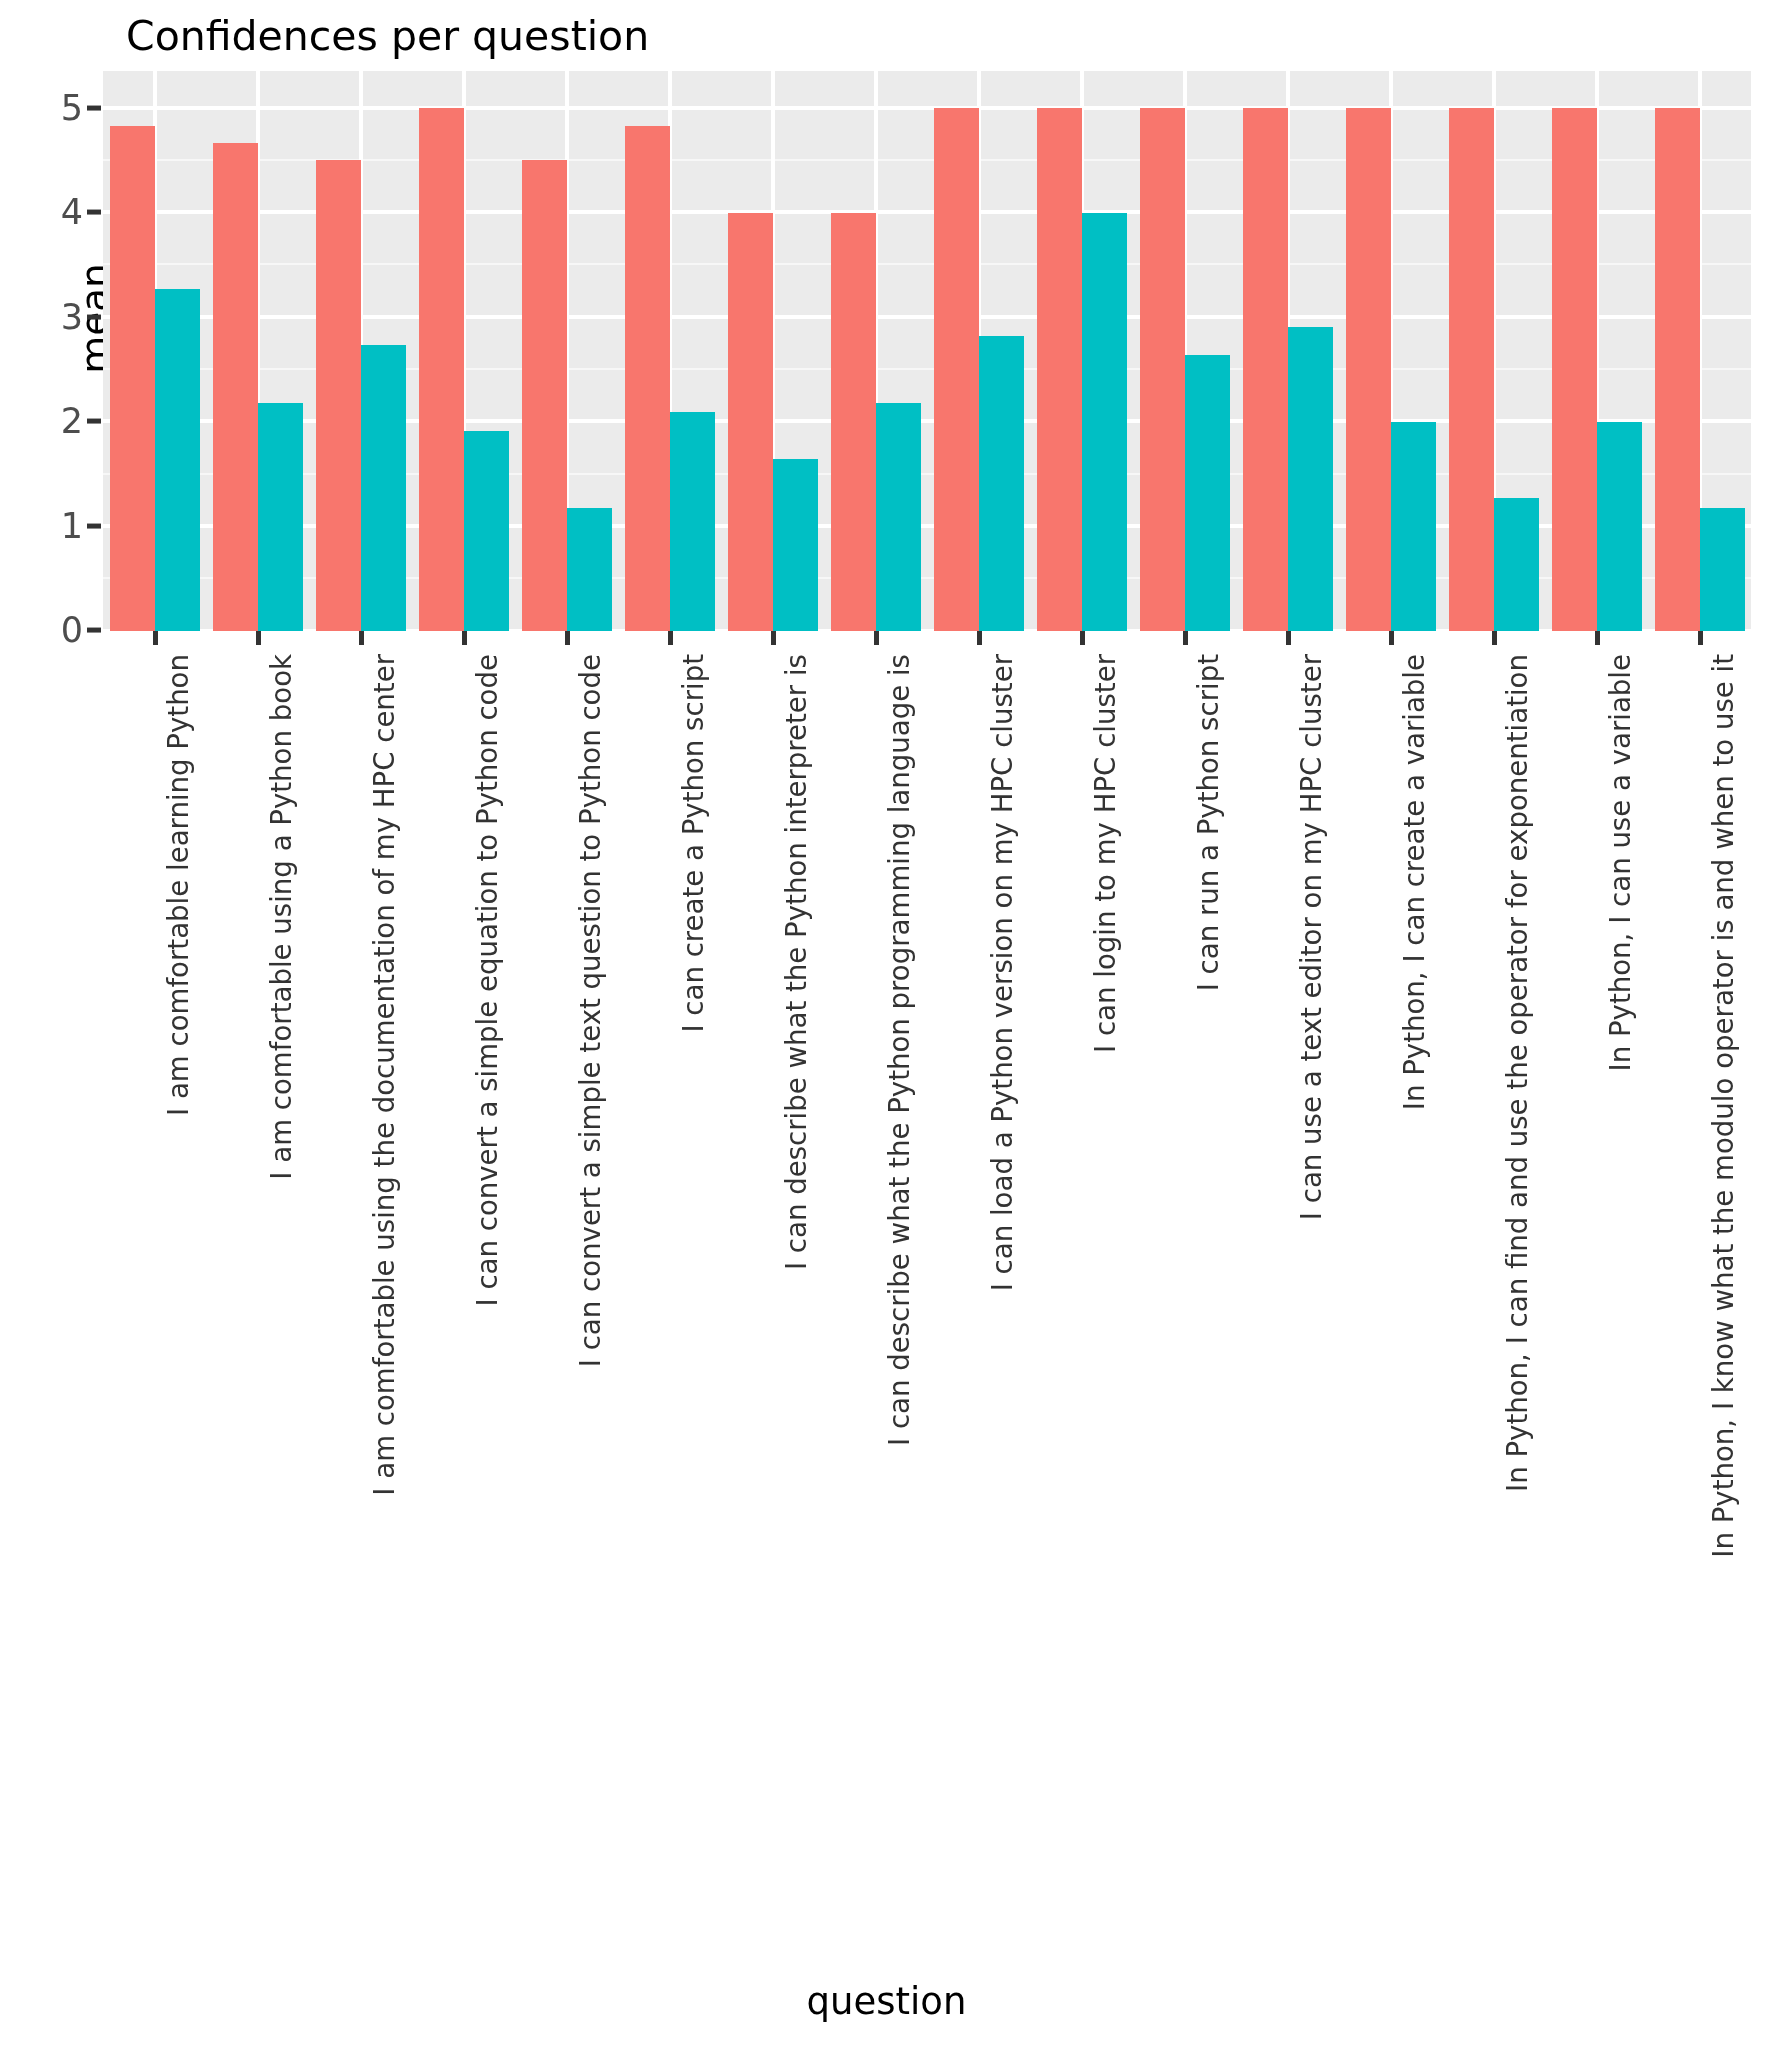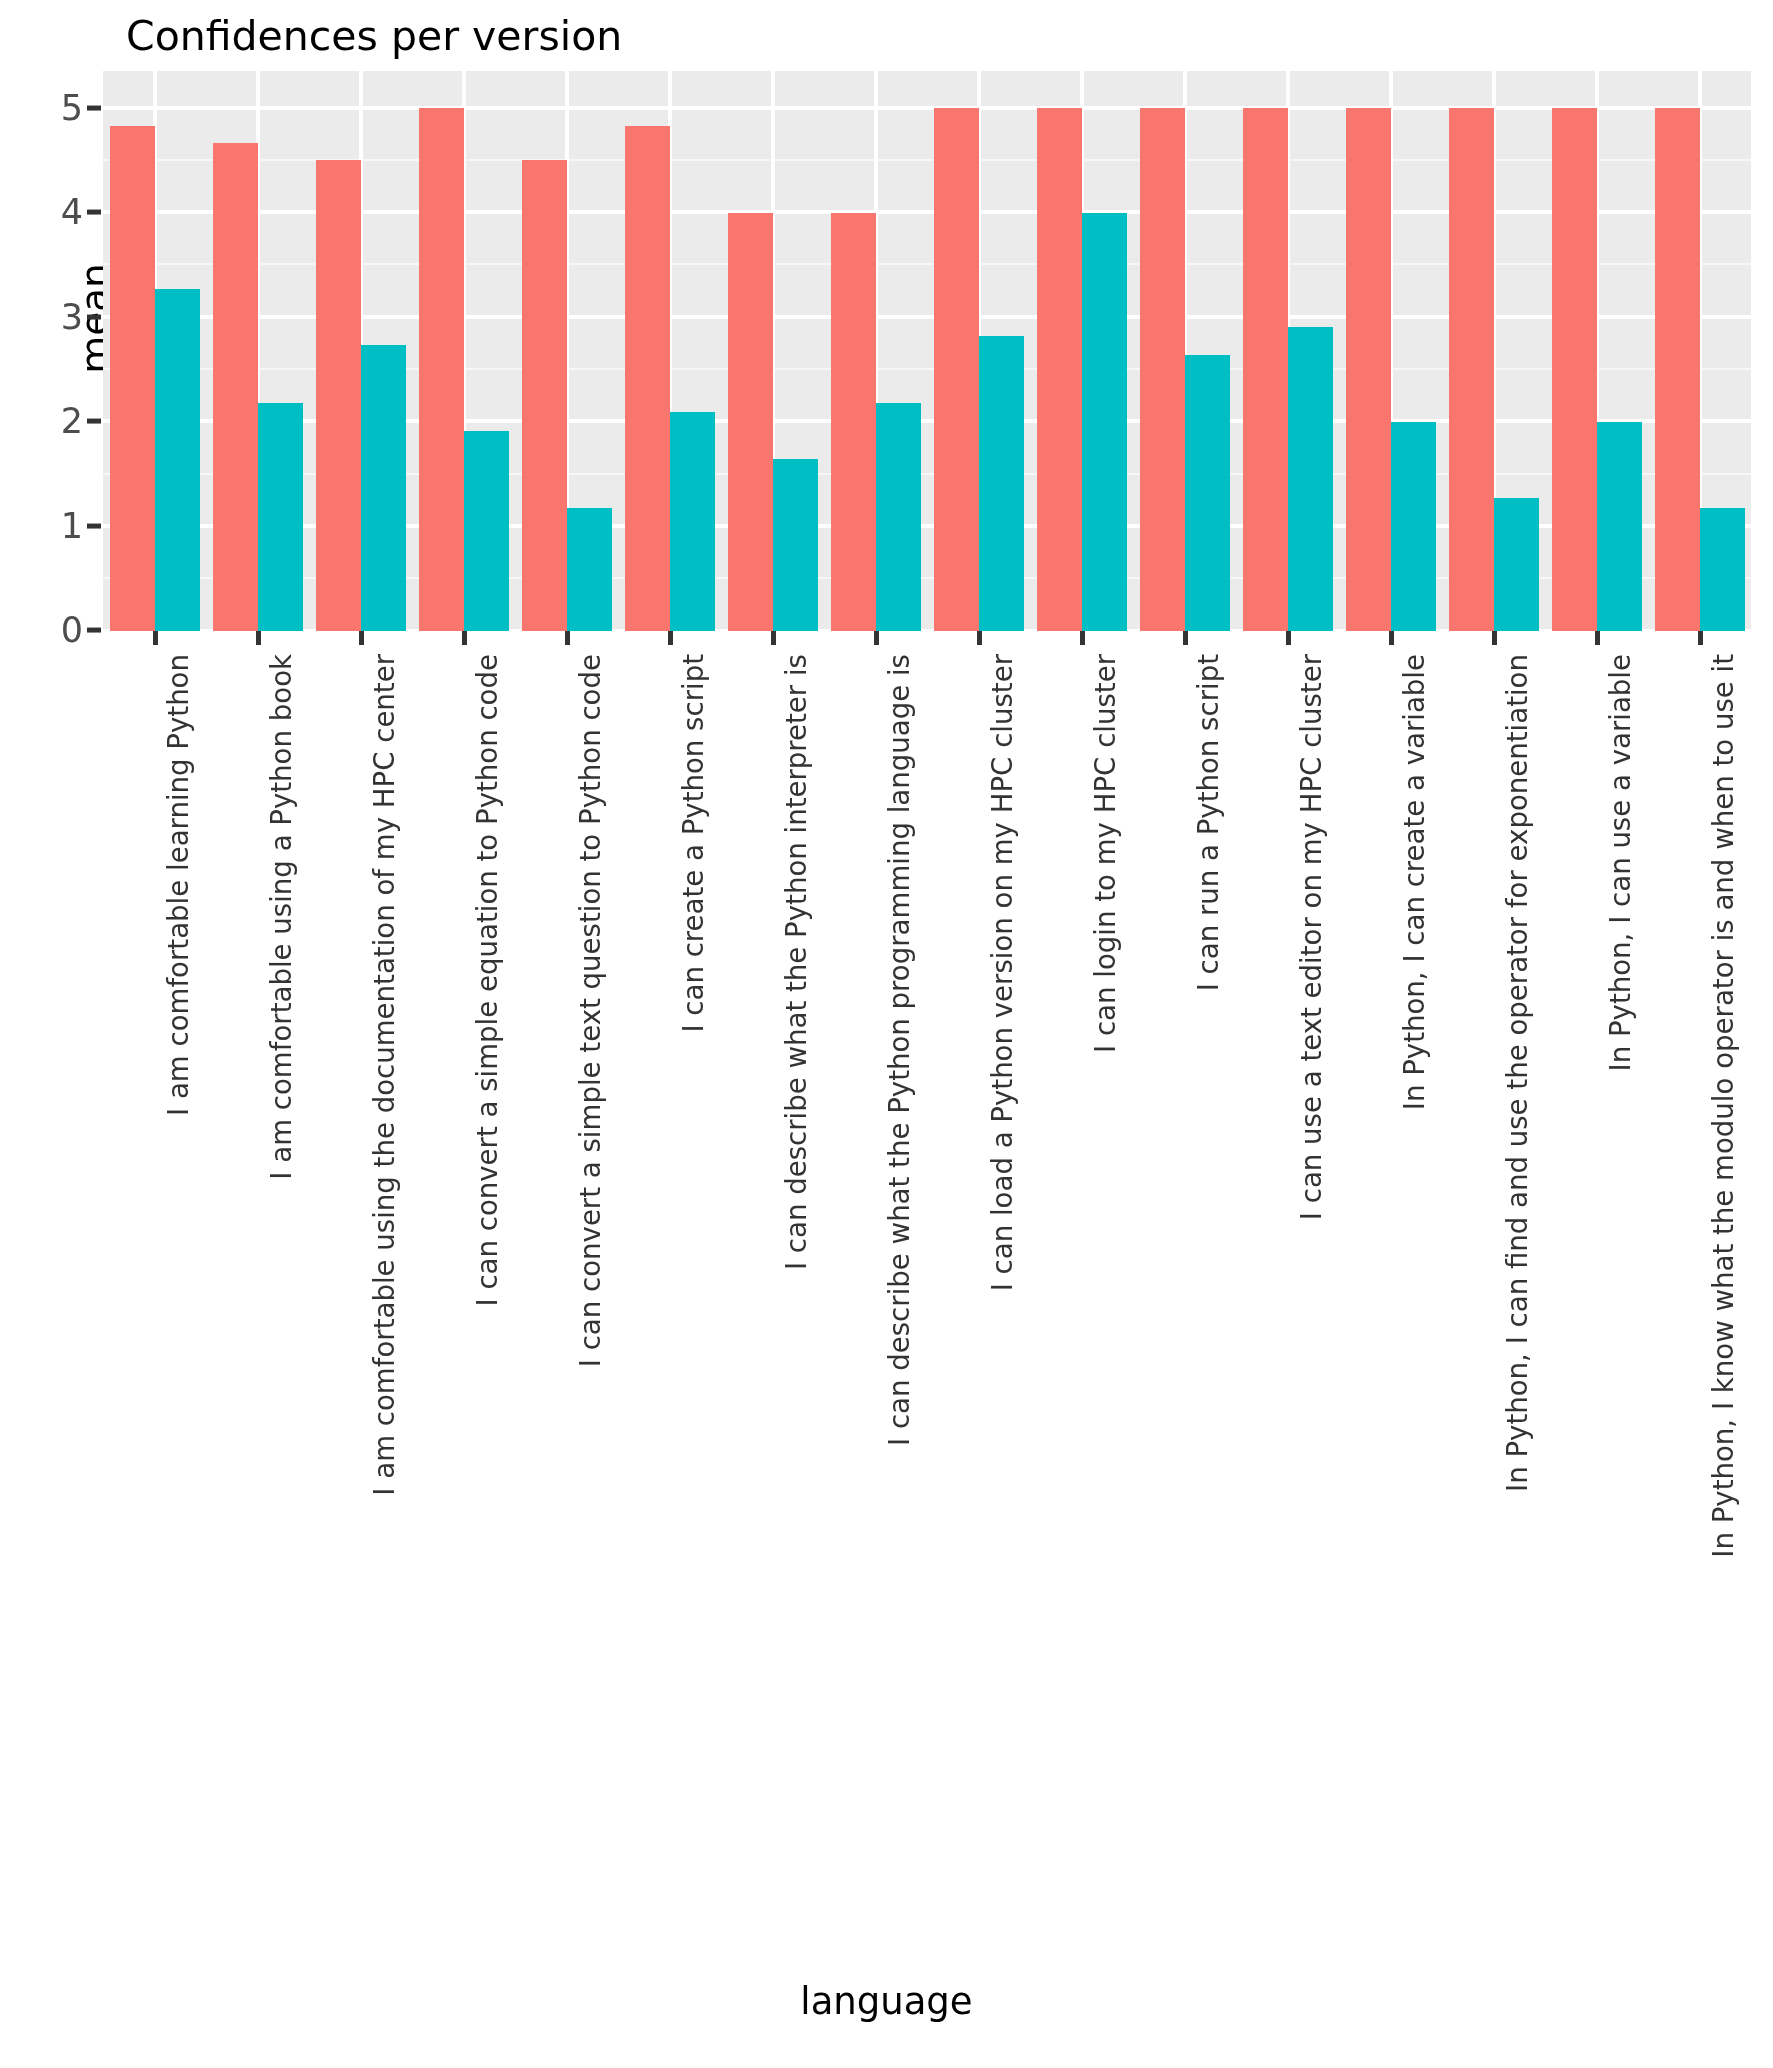--- a/index.html
+++ b/index.html
@@ -135,21 +135,21 @@
     color: #333333;
     white-space: nowrap;
     line-height: 1;
   }
 </style>
 </head>
 <body>
 
 <div id="chart-root">
 
-  <div id="chart-title">Confidences per version</div>
+  <div id="chart-title">Confidences per question</div>
 
   <div id="y-axis-title">mean</div>
 
   <div id="plot-panel">
       <div class="gridline-minor" style="top: 506px;"></div>
       <div class="gridline-minor" style="top: 402px;"></div>
       <div class="gridline-minor" style="top: 297px;"></div>
       <div class="gridline-minor" style="top: 192px;"></div>
       <div class="gridline-minor" style="top: 88px;"></div>
       <div class="gridline-major" style="top: 558px;"></div>
@@ -280,16 +280,16 @@
       <div class="x-tick-mark" style="left: 1595px;"></div>
       <div class="x-tick-label-wrap" style="left: 1607px;">
         <div class="x-tick-label-inner">In Python, I can use a variable</div>
       </div>
       <div class="x-tick-mark" style="left: 1698px;"></div>
       <div class="x-tick-label-wrap" style="left: 1710px;">
         <div class="x-tick-label-inner">In Python, I know what the modulo operator is and when to use it</div>
       </div>
     </div>
 
-  <div id="x-axis-title">language</div>
+  <div id="x-axis-title">question</div>
 
 </div>
 
 
 </body></html>

